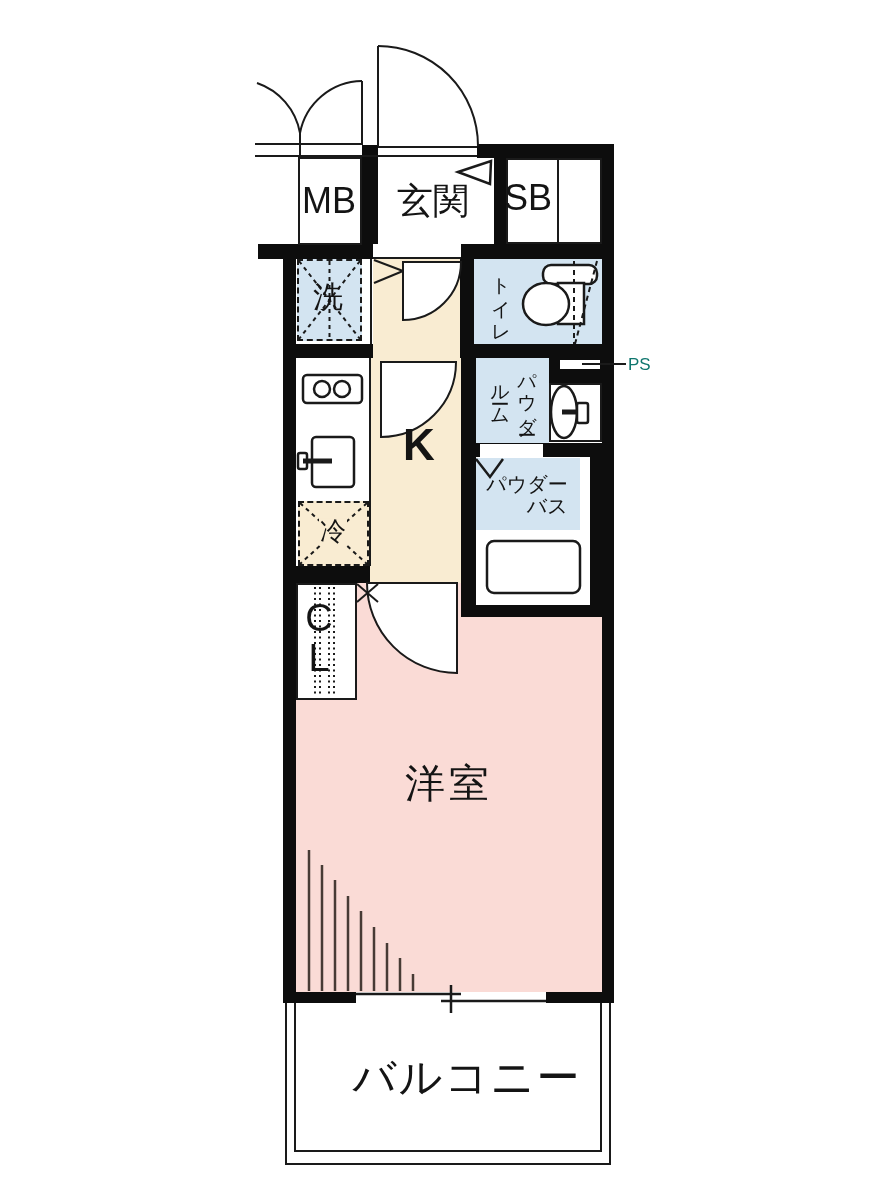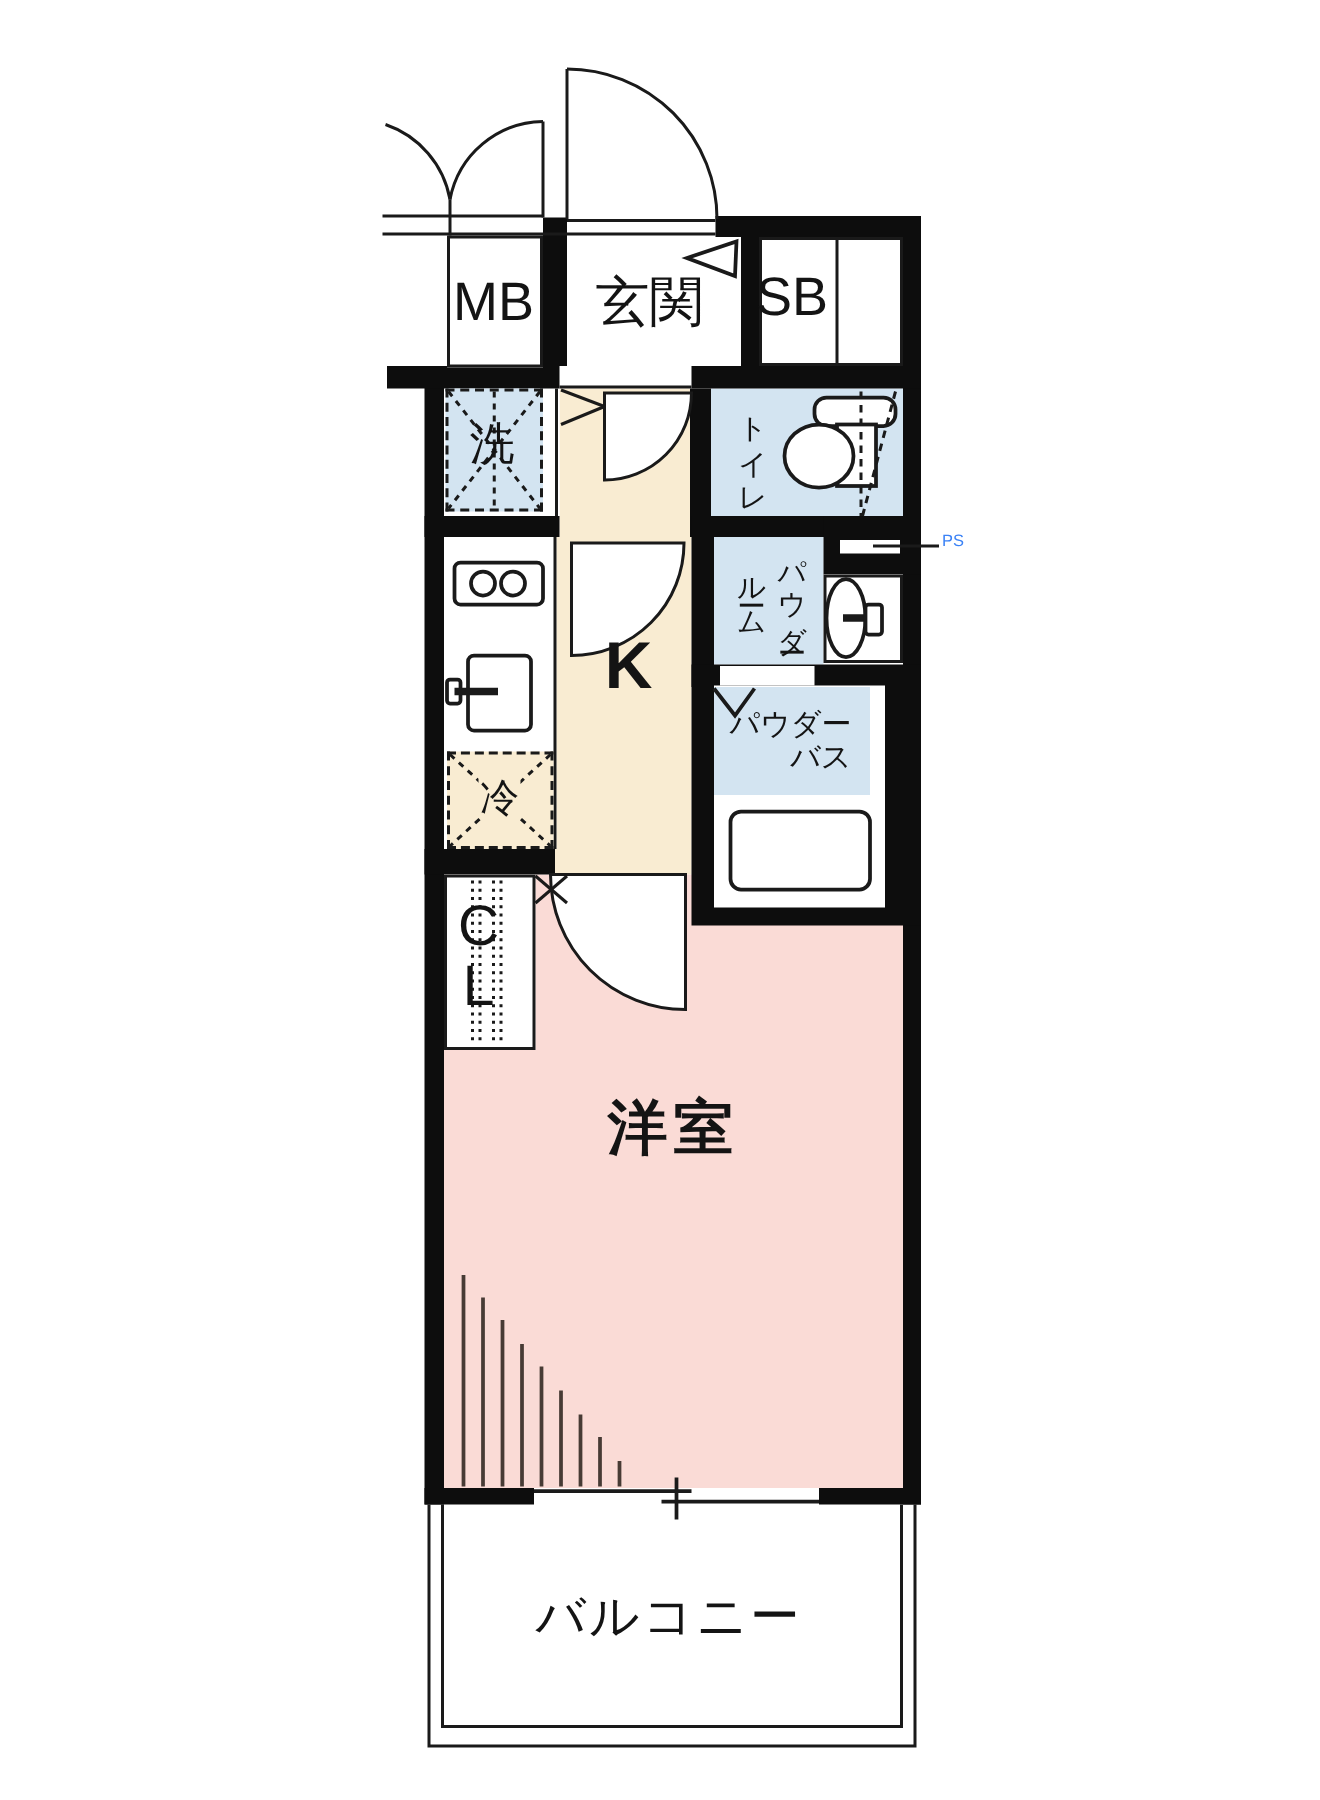--- a/index.html
+++ b/index.html
@@ -187,26 +187,26 @@
   <div class="lbl" style="left:329px;top:201px;font-size:36px;">MB</div>
   <div class="lbl" style="left:433px;top:201px;font-size:36px;">玄関</div>
   <div class="lbl" style="left:528px;top:198px;font-size:36px;">SB</div>
   <div class="lbl" style="left:328px;top:297px;font-size:30px;">洗</div>
   <div class="lbl vtext" style="left:501px;top:300px;font-size:19px;letter-spacing:2px;">トイレ</div>
   <div class="lbl" style="left:419px;top:445px;font-size:44px;font-weight:600;">K</div>
   <div class="abs vtext" style="left:487px;top:360px;height:112px;font-size:19px;line-height:27px;color:#141414;">
     <span style="display:block;">パウダー</span>
     <span style="display:block;position:relative;top:12px;">ルーム</span>
   </div>
-  <div class="abs" style="left:628px;top:355px;font-size:11px;color:#3b82f6;">PS</div>
+  <div class="abs" style="left:628px;top:355px;font-size:17px;color:#0f766e;">PS</div>
   <div class="lbl" style="left:527px;top:495px;font-size:20px;line-height:21.5px;">
     <span style="display:block;">パウダー</span>
     <span style="display:block;text-align:right;">バス</span>
   </div>
   <div class="lbl" style="left:333px;top:532px;font-size:26px;background:var(--kitchen_floor,#f9ecd2);padding:0 1px;">冷</div>
   <div class="lbl" style="left:319px;top:638px;font-size:38px;font-weight:500;line-height:40px;">
     <span style="display:block;">C</span>
     <span style="display:block;">L</span>
   </div>
-  <div class="lbl" style="left:449px;top:752px;font-size:40px;letter-spacing:4px;font-weight:bold;">洋室</div>
-  <div class="lbl" style="left:446px;top:1078px;font-size:33px;letter-spacing:2px;">バルコニー</div>
+  <div class="lbl" style="left:449px;top:783px;font-size:40px;letter-spacing:4px;">洋室</div>
+  <div class="lbl" style="left:467px;top:1078px;font-size:43px;letter-spacing:2px;">バルコニー</div>
 
 </div>
 
 </body></html>

